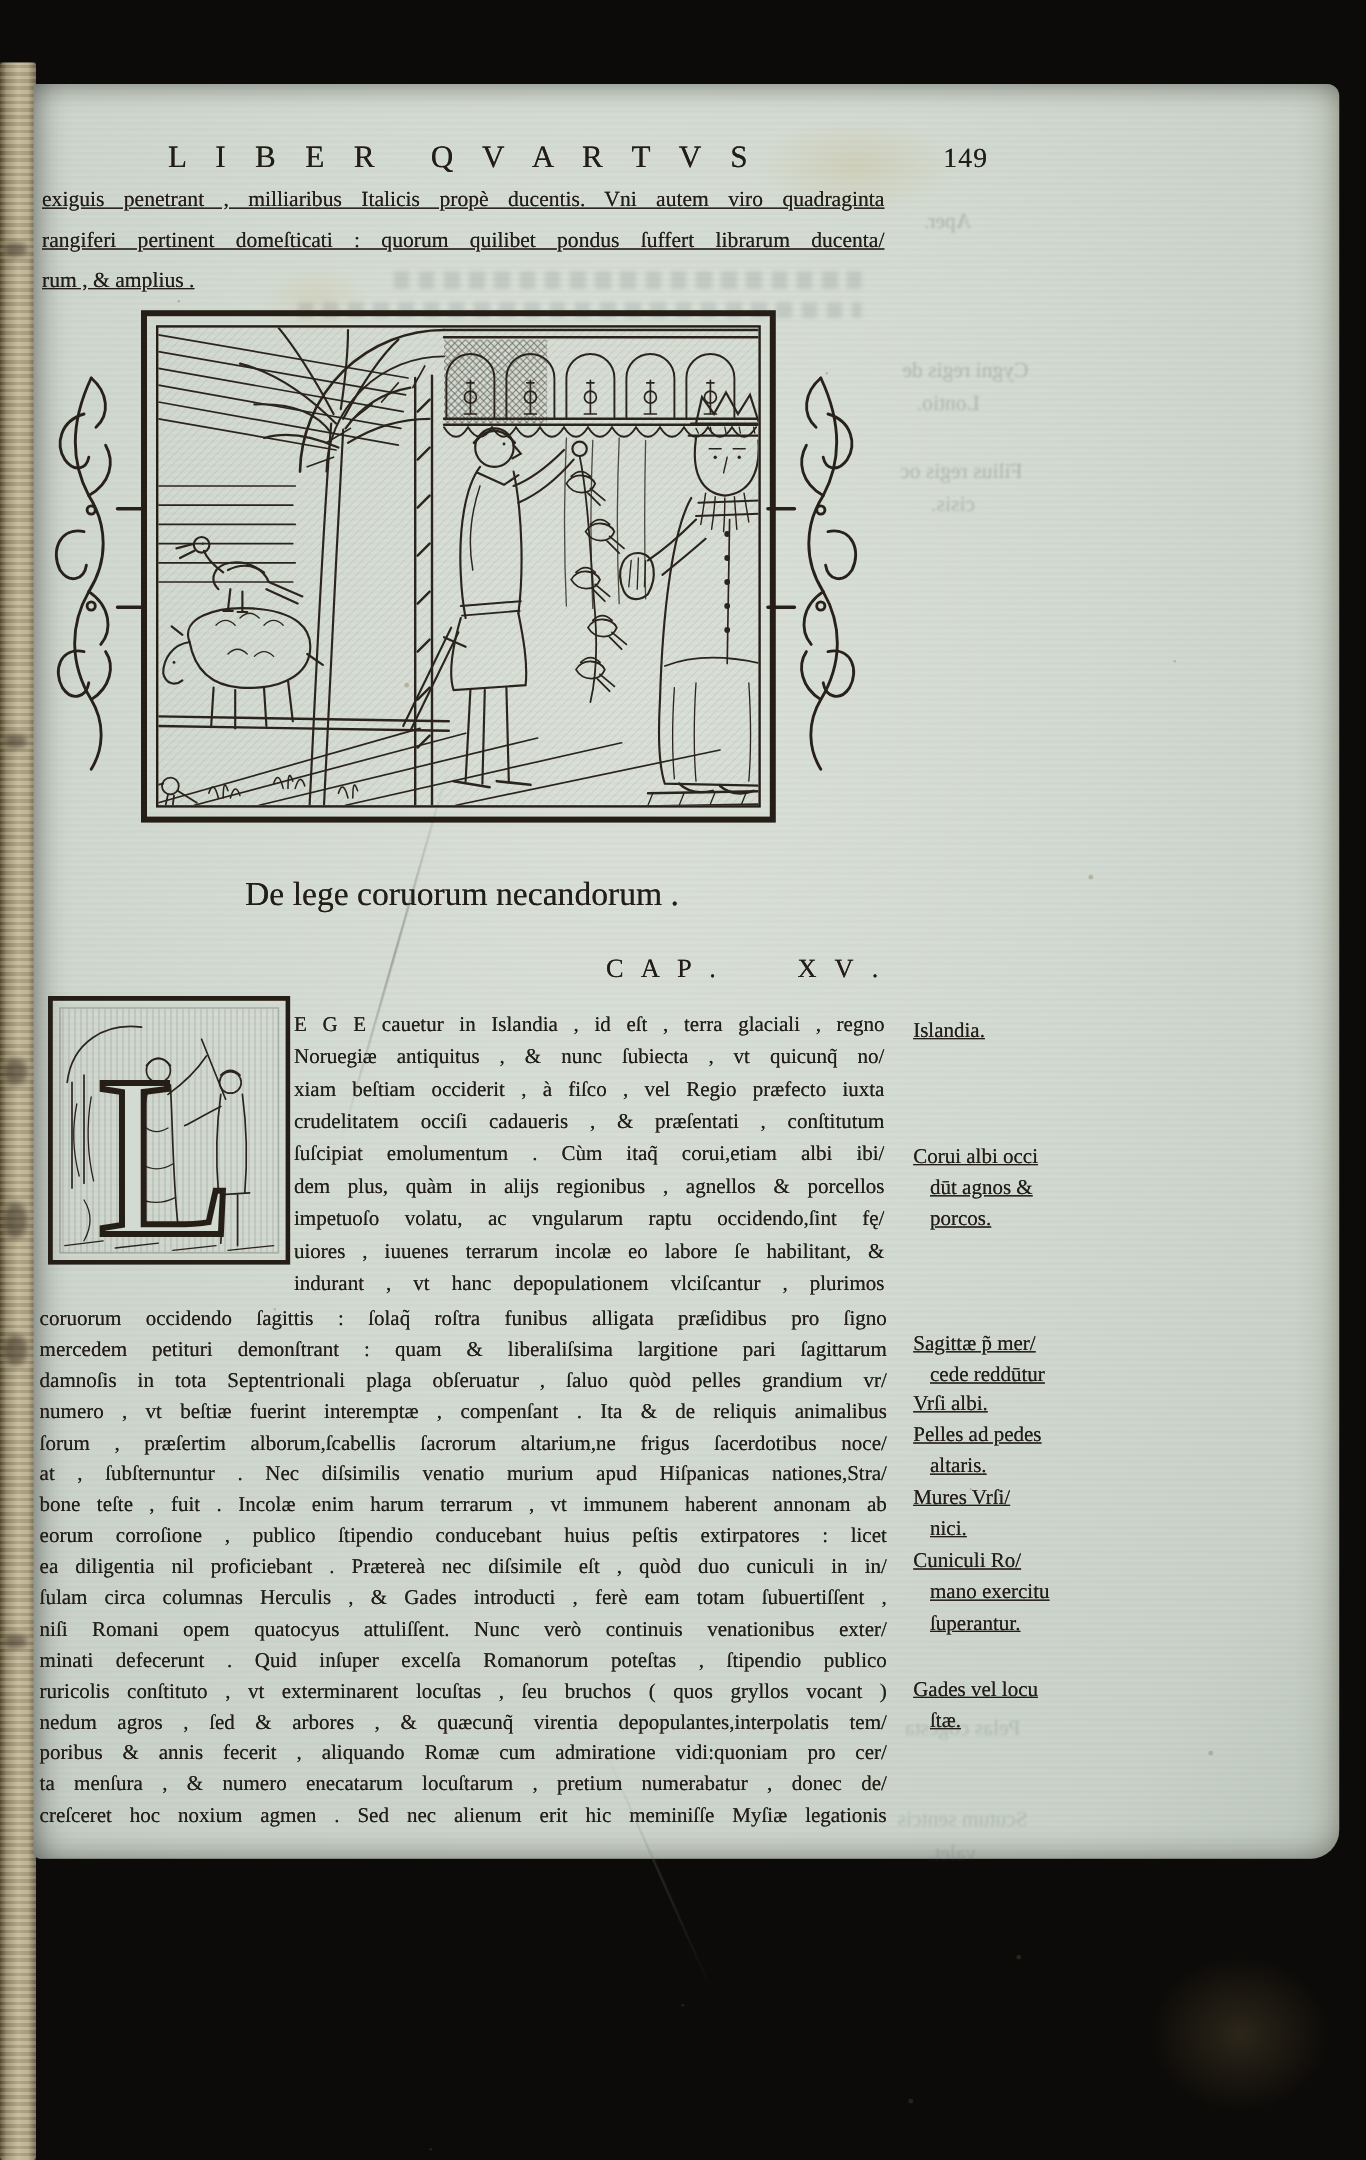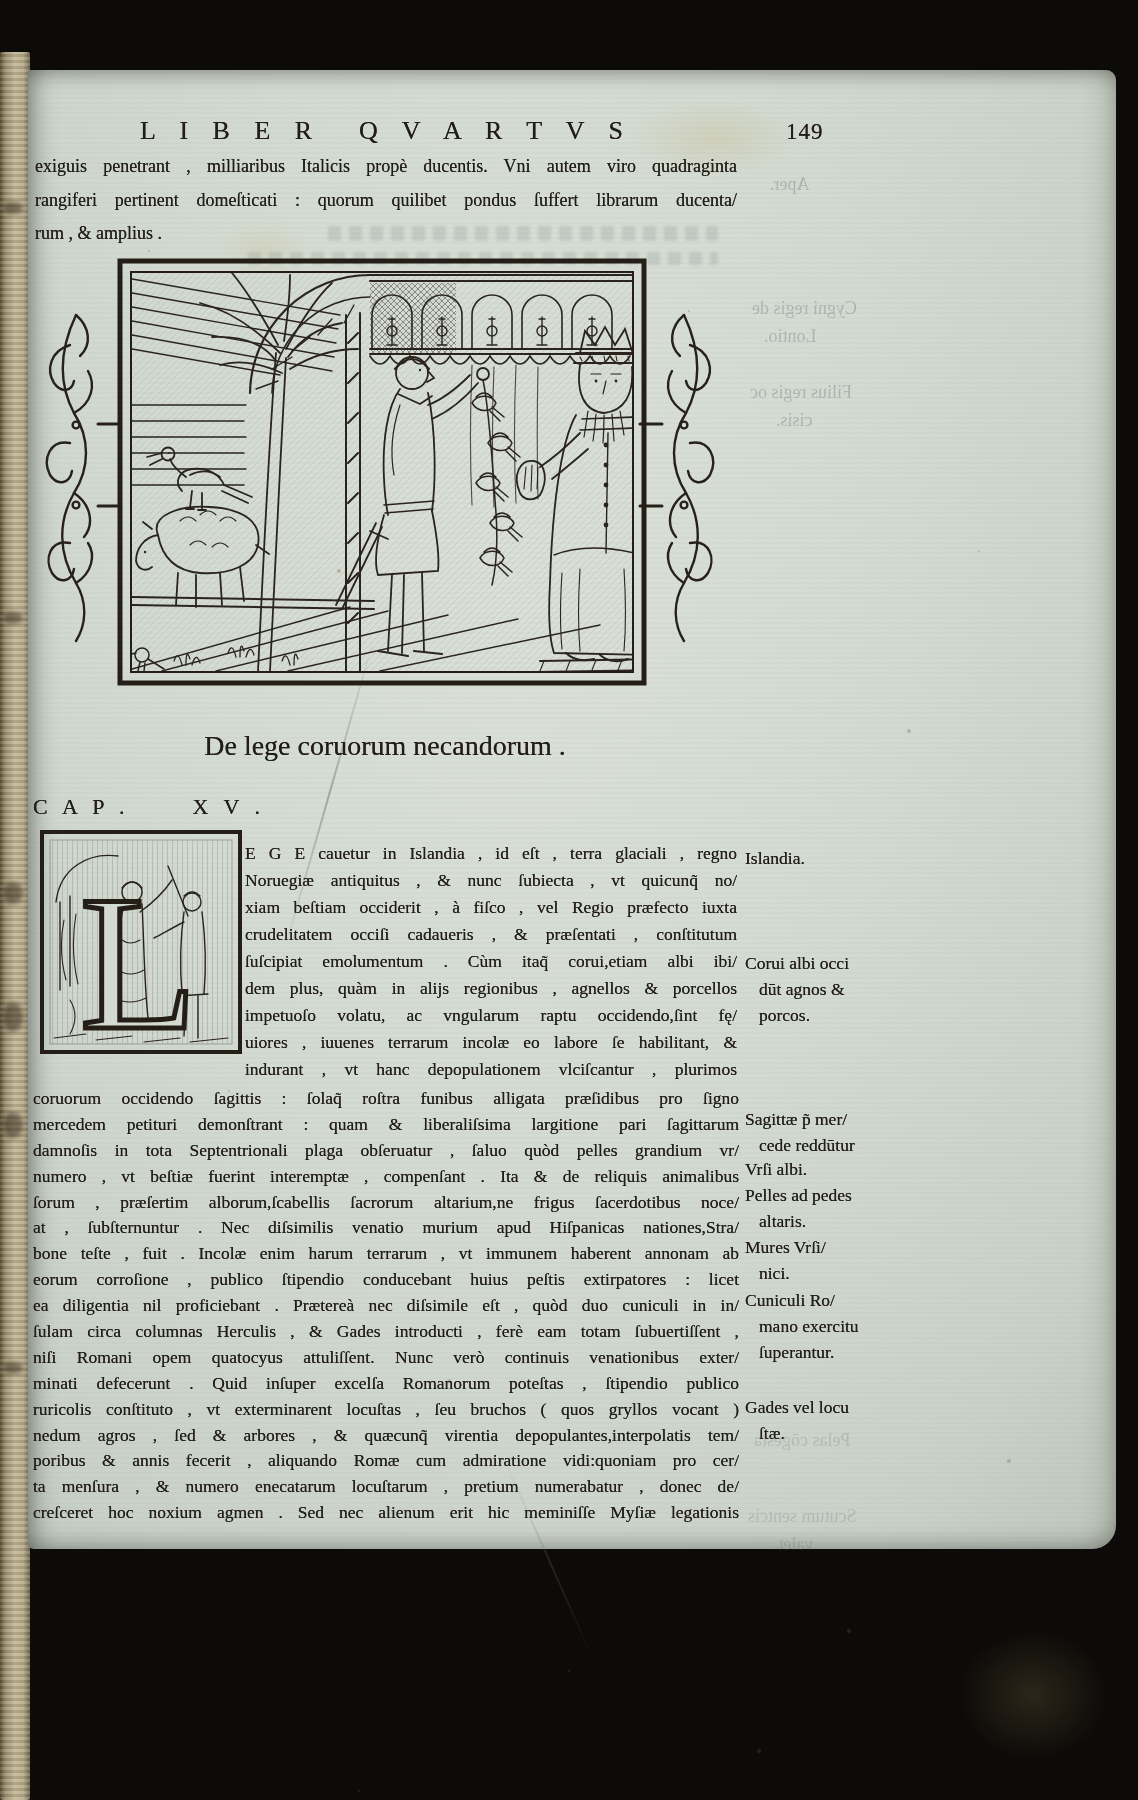--- a/index.html
+++ b/index.html
@@ -31,33 +31,33 @@
       860px 1210px 0 1px rgba(125,95,55,.3), 420px 1420px 0 rgba(120,95,55,.3),
       700px 1380px 0 1px rgba(130,100,55,.28), 210px 1540px 0 rgba(120,95,55,.3),
       610px 1500px 0 1px rgba(125,100,55,.26), 830px 300px 0 rgba(125,100,55,.3);}
   .scratch{position:absolute;background:linear-gradient(rgba(110,120,115,0),rgba(105,115,110,.5),rgba(110,120,115,0));
     width:1.5px;filter:blur(.4px);pointer-events:none;}
   
   .ink{color:#221d17;text-shadow:0 0 .45px rgba(25,20,12,.8);}
   .hdr{position:absolute;left:112px;top:46px;width:492px;display:flex;justify-content:space-between;
     font-size:26px;letter-spacing:9px;}
   .pgnum{position:absolute;left:758px;top:49px;font-size:23px;letter-spacing:1px;}
-  .tpara{position:absolute;left:7px;top:86px;width:702px;font-size:18px;}
+  .tpara{position:absolute;left:7px;top:86px;width:702px;font-size:18px;text-decoration:underline;}
   .tpara .bl{height:33.5px;}
   .j{text-align:justify;text-align-last:justify;}
   .bl{white-space:normal;overflow:visible;}
   .title{position:absolute;left:5px;top:660px;width:704px;text-align:center;font-size:28px;}
-  .cap{position:absolute;left:5px;top:724px;width:704px;text-align:left;font-size:22px;
+  .cap{position:absolute;left:5px;top:724px;width:704px;text-align:right;font-size:22px;
     letter-spacing:5px;white-space:pre;}
   .indblock{position:absolute;left:217px;top:773px;width:492px;font-size:17.5px;}
   .indblock .bl{height:27px;}
   .fullblock{position:absolute;left:5px;top:1018px;width:706px;font-size:17.5px;}
   .fullblock .bl{height:25.9px;}
   .mnotes{position:absolute;left:717px;top:0;width:192px;font-size:17.5px;}
-  .mnote{position:absolute;left:0;width:192px;line-height:26px;}
+  .mnote{position:absolute;left:16px;width:192px;line-height:26px;text-decoration:underline;}
   .mnote .cont{padding-left:14px;}
   
   .ghost{position:absolute;color:rgba(80,96,104,.55);opacity:.55;filter:blur(.7px);
     transform:scaleX(-1);font-size:18px;white-space:nowrap;}
   .gstripe{position:absolute;opacity:.45;filter:blur(1.6px);pointer-events:none;
     background:repeating-linear-gradient(90deg,rgba(88,104,110,.35) 0 13px,transparent 13px 21px);}
   svg{display:block;}
   .wc{position:absolute;left:12px;top:183px;}
   .init{position:absolute;left:12px;top:760px;}
 </style>

